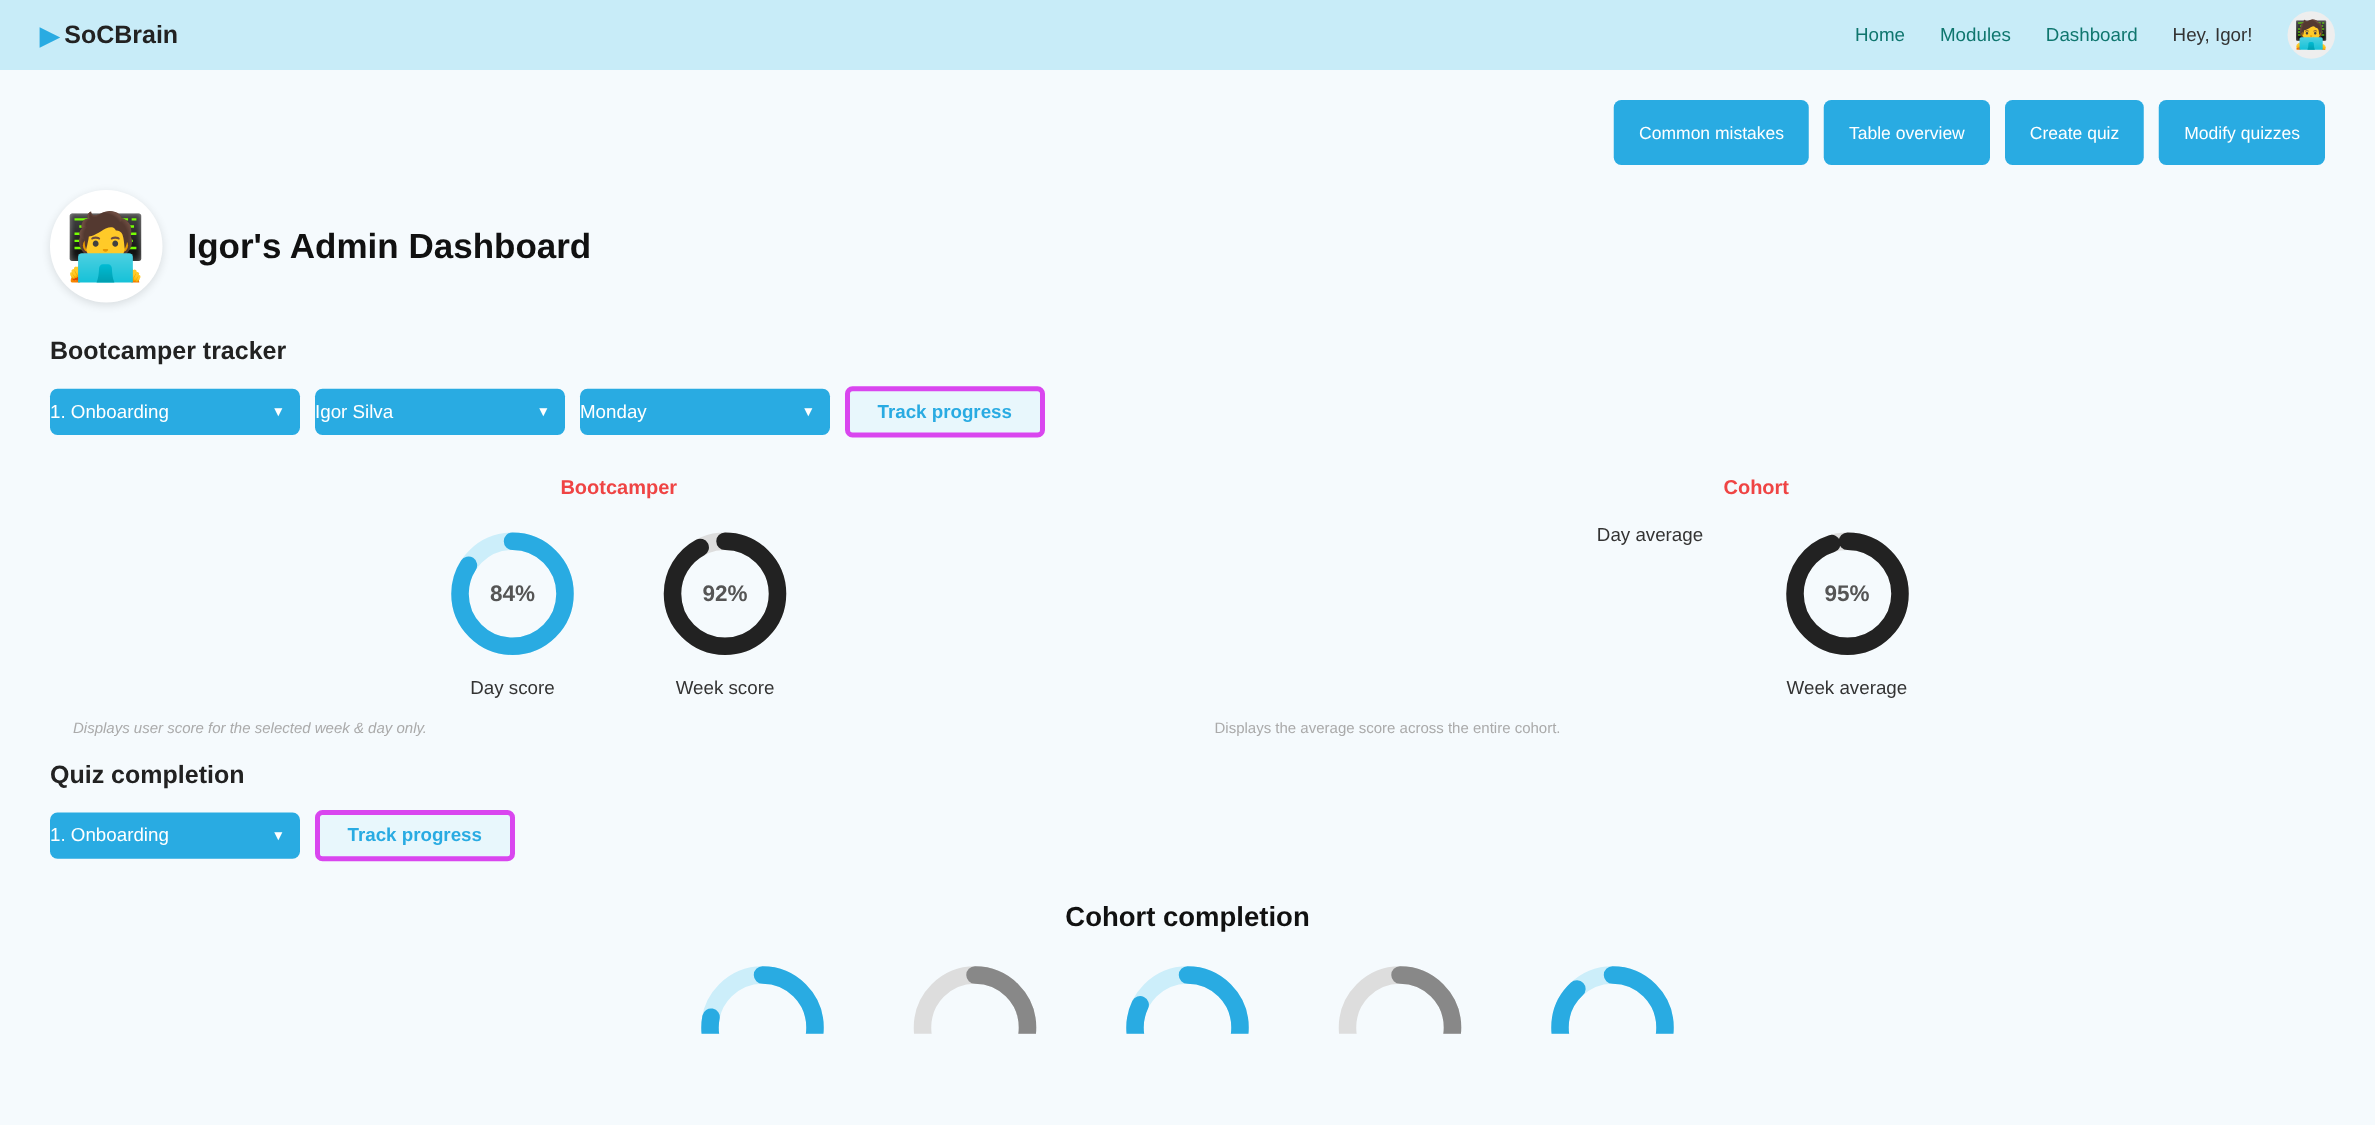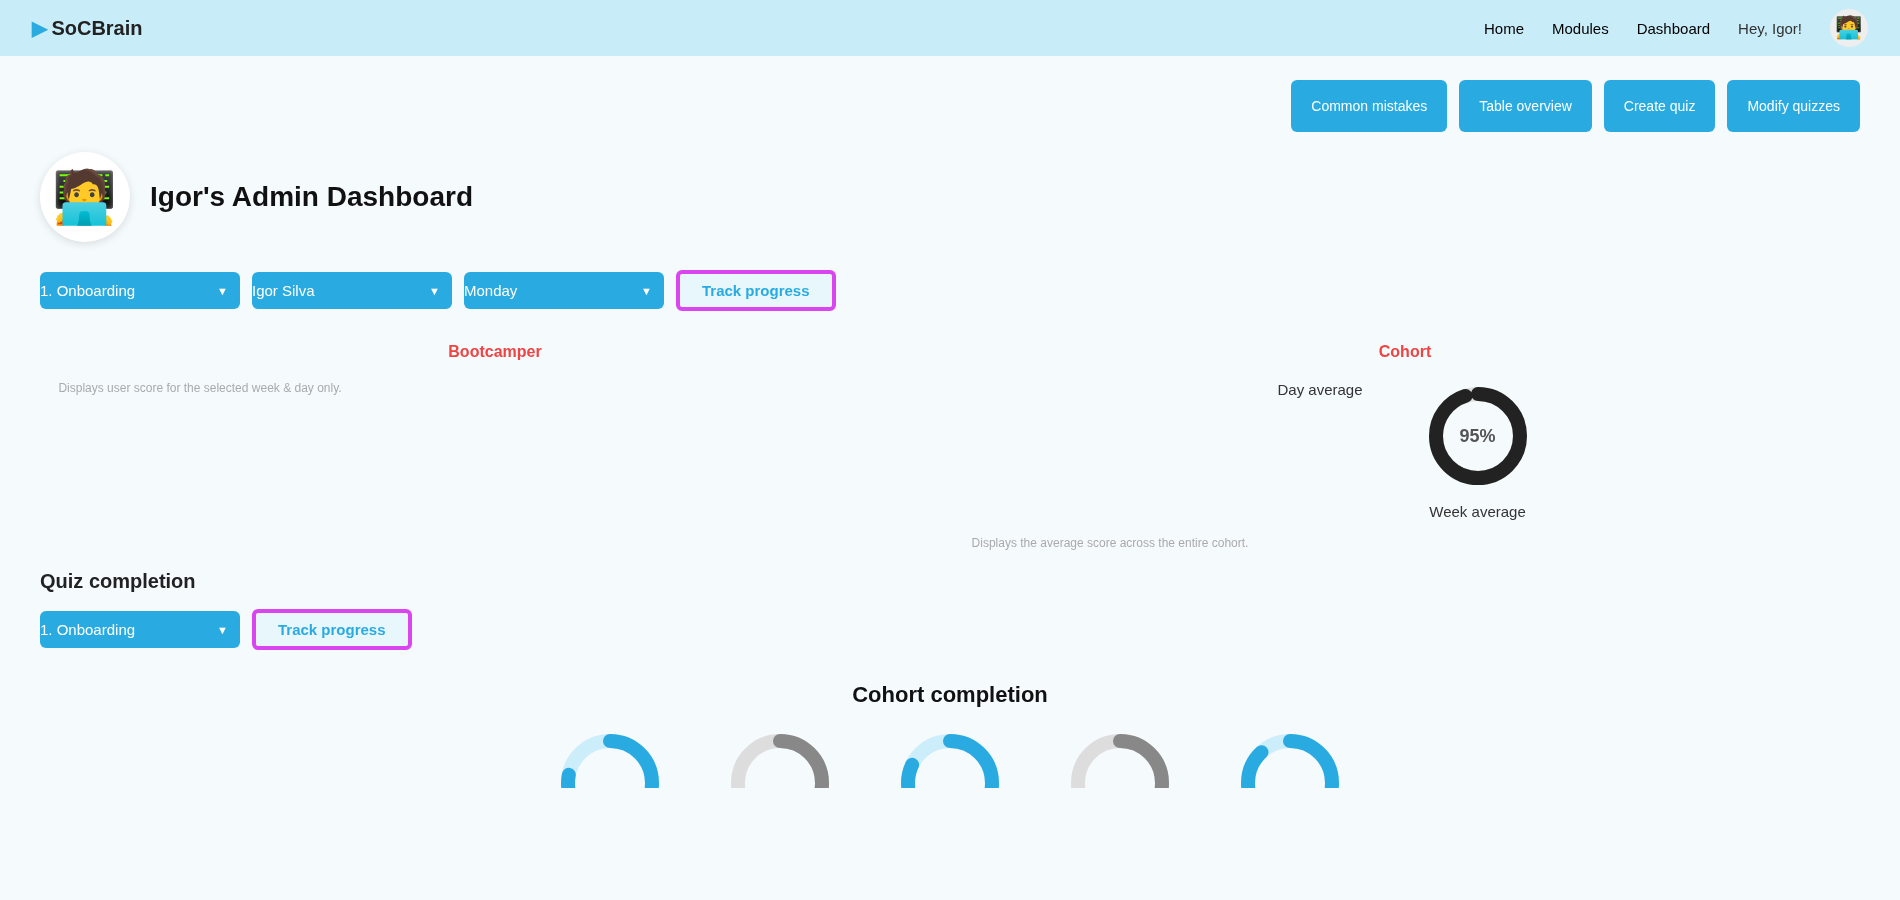--- a/index.html
+++ b/index.html
@@ -26,21 +26,21 @@
       font-style: normal;
       margin-right: 4px;
     }
     .navbar-right {
       display: flex;
       align-items: center;
       gap: 28px;
     }
     .navbar-right a {
       text-decoration: none;
-      color: #000000;
+      color: #0f766e;
       font-size: 15px;
     }
     .navbar-greeting {
       font-size: 15px;
       color: #333;
     }
     .avatar-circle {
       width: 38px; height: 38px;
       border-radius: 50%;
       background: #eee;
@@ -269,20 +269,21 @@
   </div>
 
   <div class="dashboard-header">
     <div class="avatar-large">
       <span class="avatar-svg">🧑‍💻</span>
     </div>
     <h1 class="dashboard-title">Igor's Admin Dashboard</h1>
   </div>
 
   <div class="quiz-section">
+    <div class="section-title">Bootcamper tracker</div>
     <div class="tracker-controls">
       <div class="select-wrapper">
         <select>
           <option>1. Onboarding</option>
           <option>2. Module 2</option>
           <option>3. Module 3</option>
         </select>
       </div>
       <div class="select-wrapper">
         <select>
@@ -301,21 +302,45 @@
         </select>
       </div>
       <button class="btn-track">Track progress</button>
     </div>
   </div>
 
   <div class="scores-section">
 
     <div class="scores-half">
       <div class="scores-half-title">Bootcamper</div>
-      <div class="score-note" style="margin-top:4px;">Displays user score for the selected week &amp; day only.</div>
+      <div class="scores-row">
+
+        <div class="score-item">
+          <div class="donut-container">
+            <svg viewBox="0 0 110 110">
+              <circle cx="55" cy="55" r="42" fill="none" stroke="#cceefa" stroke-width="14"></circle>
+              <circle cx="55" cy="55" r="42" fill="none" stroke="#29abe2" stroke-width="14" stroke-dasharray="263.9" stroke-dashoffset="42.2" stroke-linecap="round" transform="rotate(-90 55 55)"></circle>
+            </svg>
+            <div class="donut-label">84%</div>
+          </div>
+          <div class="score-label">Day score</div>
+        </div>
+
+        <div class="score-item">
+          <div class="donut-container">
+            <svg viewBox="0 0 110 110">
+              <circle cx="55" cy="55" r="42" fill="none" stroke="#ddd" stroke-width="14"></circle>
+              <circle cx="55" cy="55" r="42" fill="none" stroke="#222" stroke-width="14" stroke-dasharray="263.9" stroke-dashoffset="21.1" stroke-linecap="round" transform="rotate(-90 55 55)"></circle>
+            </svg>
+            <div class="donut-label">92%</div>
+          </div>
+          <div class="score-label">Week score</div>
+        </div>
+      </div>
+      <div class="score-note" style="margin-top:16px;font-style:italic;">Displays user score for the selected week &amp; day only.</div>
     </div>
 
     <div class="scores-half">
       <div class="scores-half-title">Cohort</div>
       <div class="scores-row">
 
         <div class="score-item">
           <div class="score-label">Day average</div>
         </div>
 

